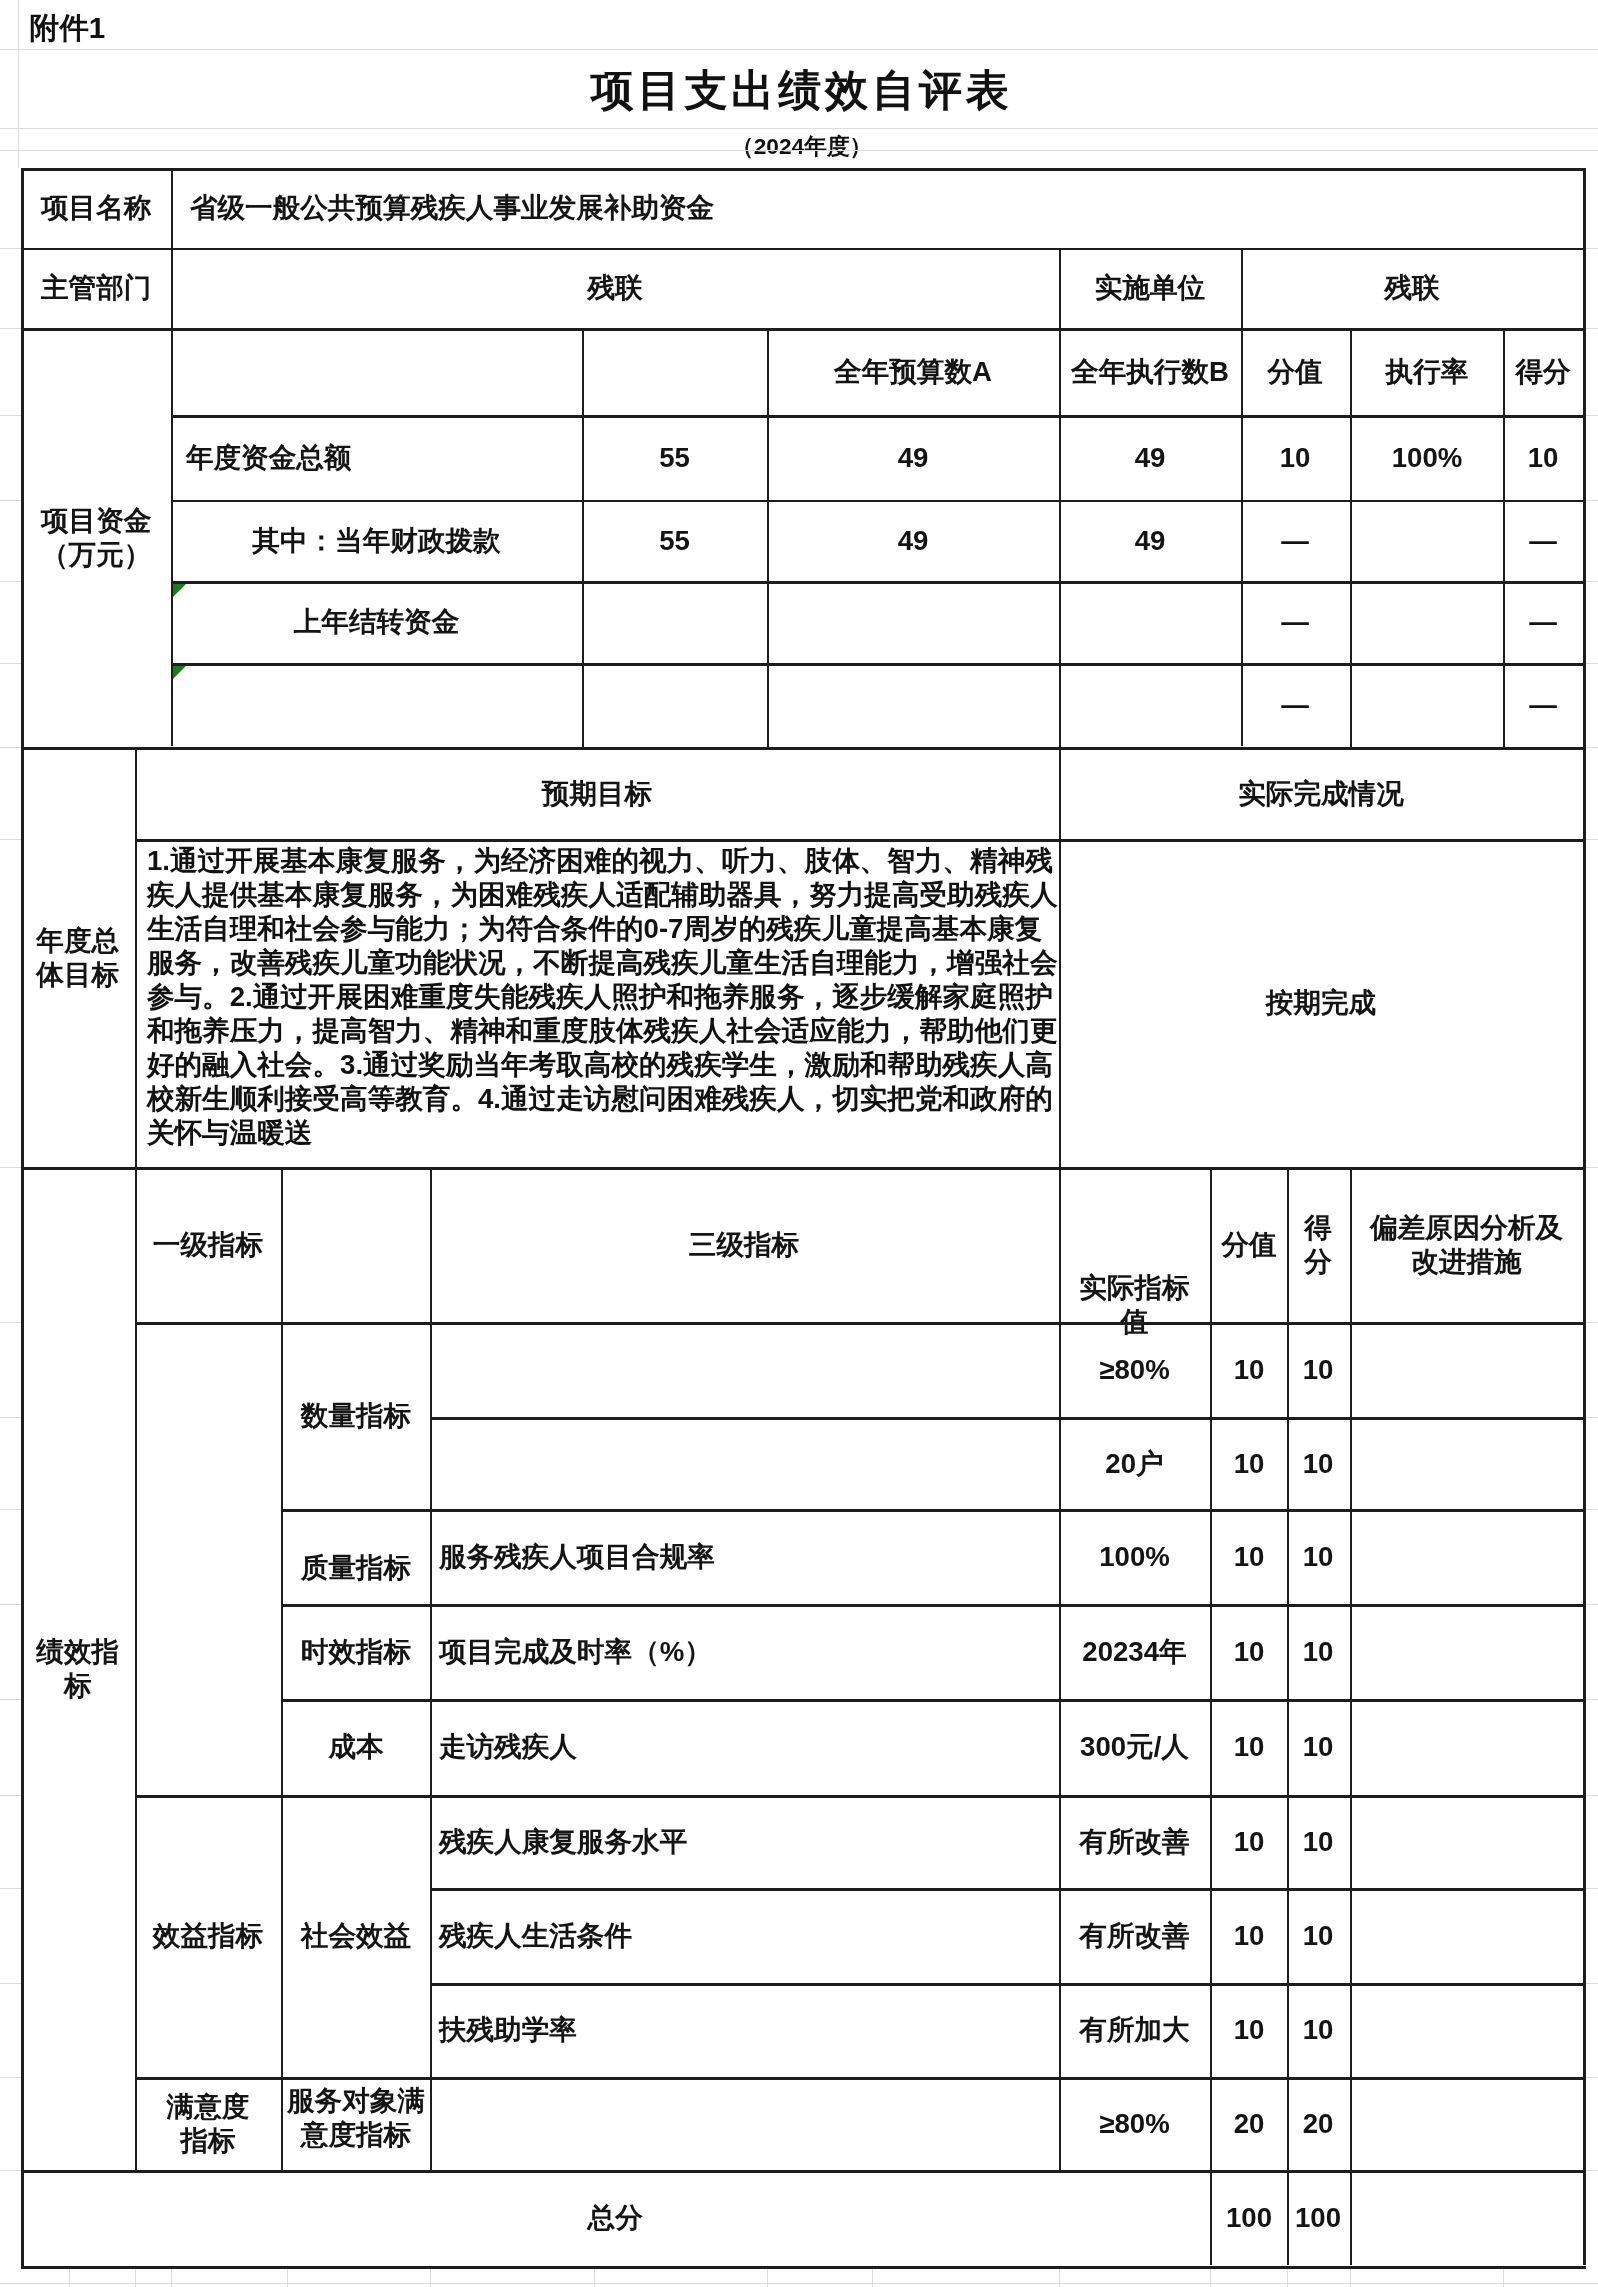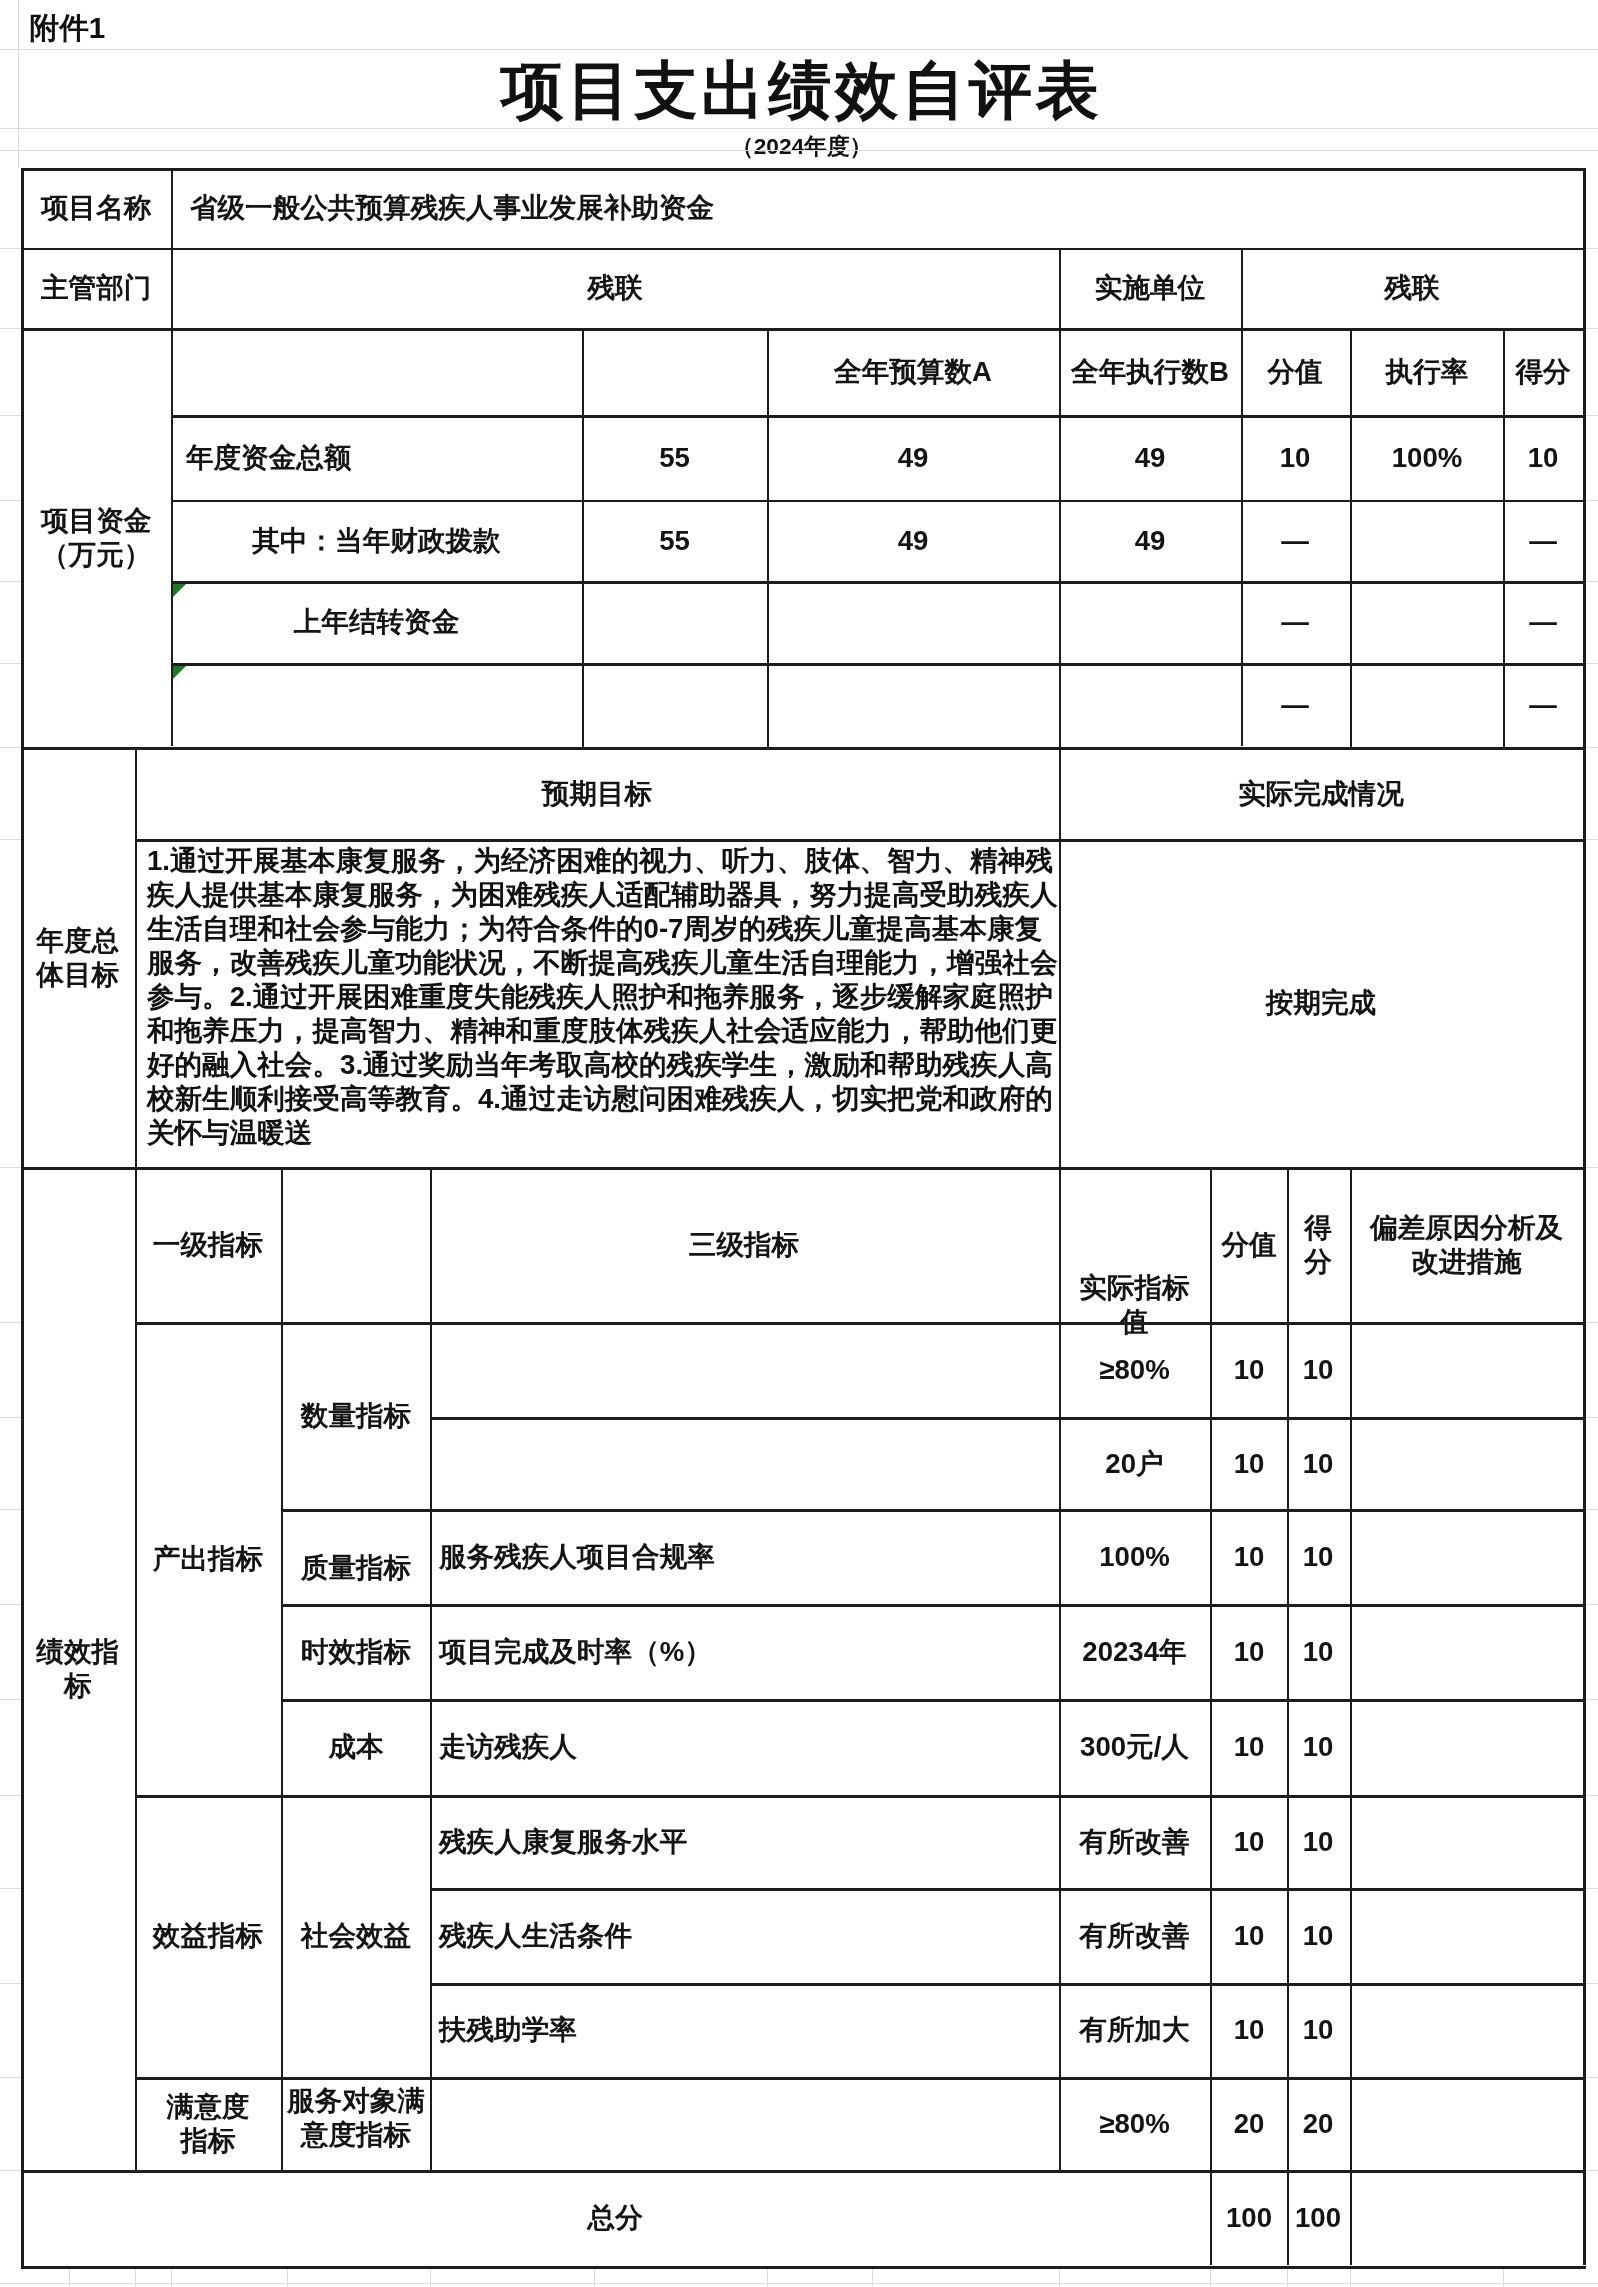--- a/index.html
+++ b/index.html
@@ -9,21 +9,21 @@
      box-sizing:border-box;font-weight:700;font-size:27.6px;color:#141414;
      text-align:center;white-space:pre-line;line-height:1.22;}
   .l{justify-content:flex-start;text-align:left;padding-left:8.9px;}
   .tp{align-items:flex-start;}
   .clip{overflow:hidden;}
   .para{display:block;text-align:left;font-size:27.6px;line-height:34px;
         padding:3px 7.9px 0 9.9px;overflow:hidden;font-weight:700;}
   .attach{position:absolute;left:29.6px;top:7.9px;font-size:29.6px;font-weight:700;}
   .title{position:absolute;left:20.7px;top:54px;width:1562px;height:73px;
          display:flex;align-items:center;justify-content:center;
-         font-size:63px;font-weight:700;letter-spacing:3.9px;}
+         font-size:43px;font-weight:700;letter-spacing:3.9px;}
   .subtitle{position:absolute;left:20.7px;top:130px;width:1562px;height:33px;
             display:flex;align-items:center;justify-content:center;
             font-size:22.7px;font-weight:700;}
   .ln{position:absolute;}
   .tri{position:absolute;width:0;height:0;
        border-top:14.8px solid var(--green,#1e7a1e);
        border-right:14.8px solid transparent;}
 </style>
 </head>
 <body>
@@ -86,21 +86,20 @@
   <div class="c" style="left:135px;top:1167px;width:146px;height:155px">一级指标</div>
   <div class="c" style="left:430px;top:1167px;width:628px;height:155px">三级指标</div>
   <div class="c" style="left:1059px;top:1227px;width:151px;height:155px">实际指标
 值</div>
   <div class="c" style="left:1210px;top:1167px;width:78px;height:155px">分值</div>
   <div class="c" style="left:1287px;top:1167px;width:62px;height:155px">得
 分</div>
   <div class="c" style="left:1350px;top:1167px;width:233px;height:155px">偏差原因分析及
 改进措施</div>
 
-  <div class="c" style="left:135px;top:1322px;width:146px;height:473px">产出指标</div>
   <div class="c" style="left:135px;top:1795px;width:146px;height:282px">效益指标</div>
   <div class="c" style="left:135px;top:2077px;width:146px;height:94px">满意度
 指标</div>
   <div class="c" style="left:281px;top:1322px;width:150px;height:187px">数量指标</div>
   <div class="c" style="left:281px;top:1509px;width:150px;height:118px">质量指标</div>
   <div class="c" style="left:281px;top:1604px;width:150px;height:96px">时效指标</div>
   <div class="c" style="left:281px;top:1699px;width:150px;height:96px">成本</div>
   <div class="c" style="left:281px;top:1795px;width:150px;height:282px">社会效益</div>
   <div class="c tp clip" style="left:281px;top:2077px;width:150px;height:94px;padding-top:6.9px">服务对象满意度指标</div>
 

